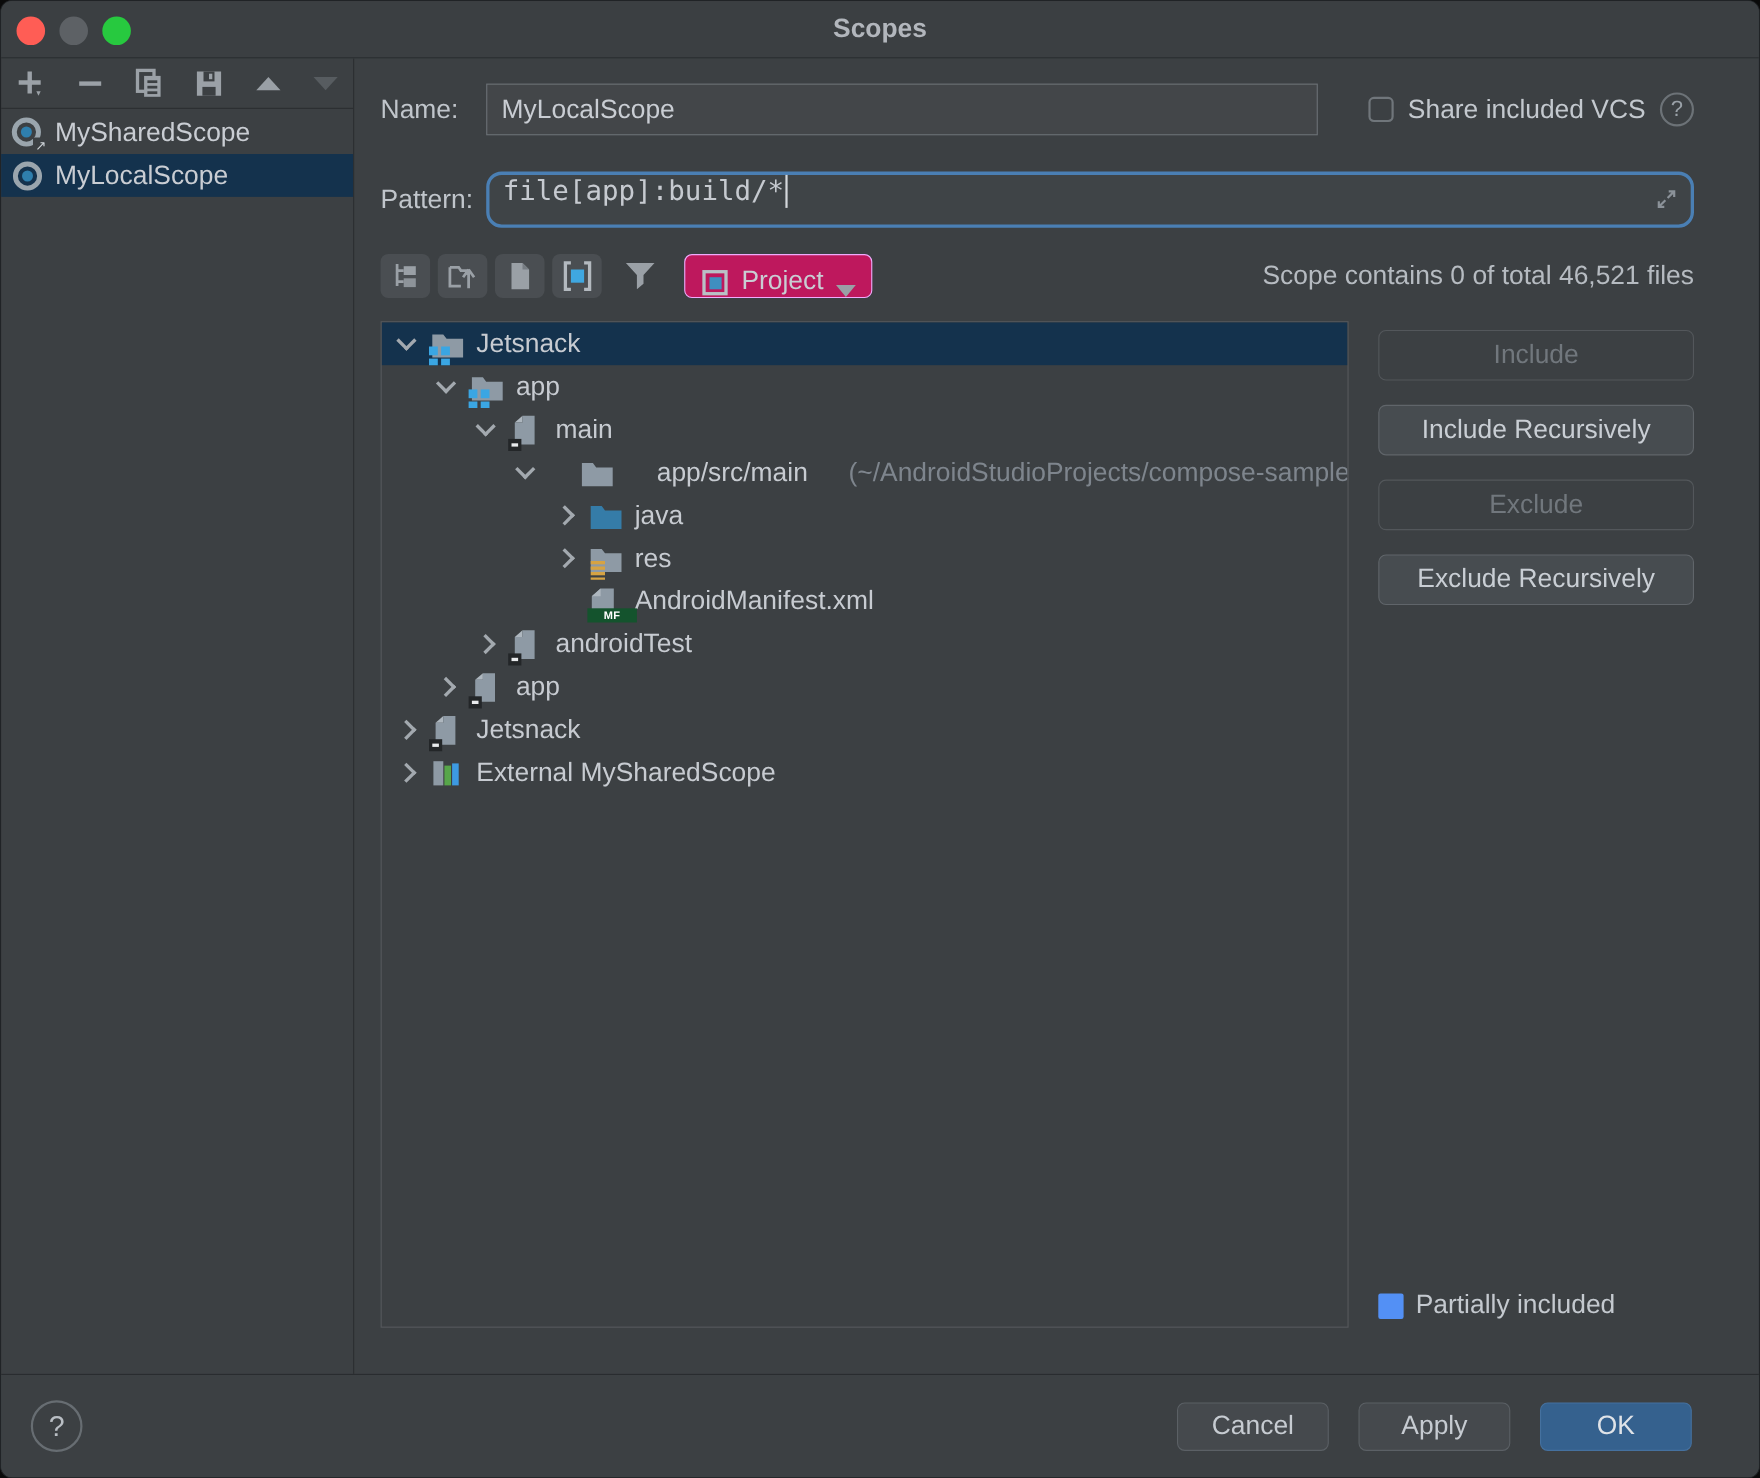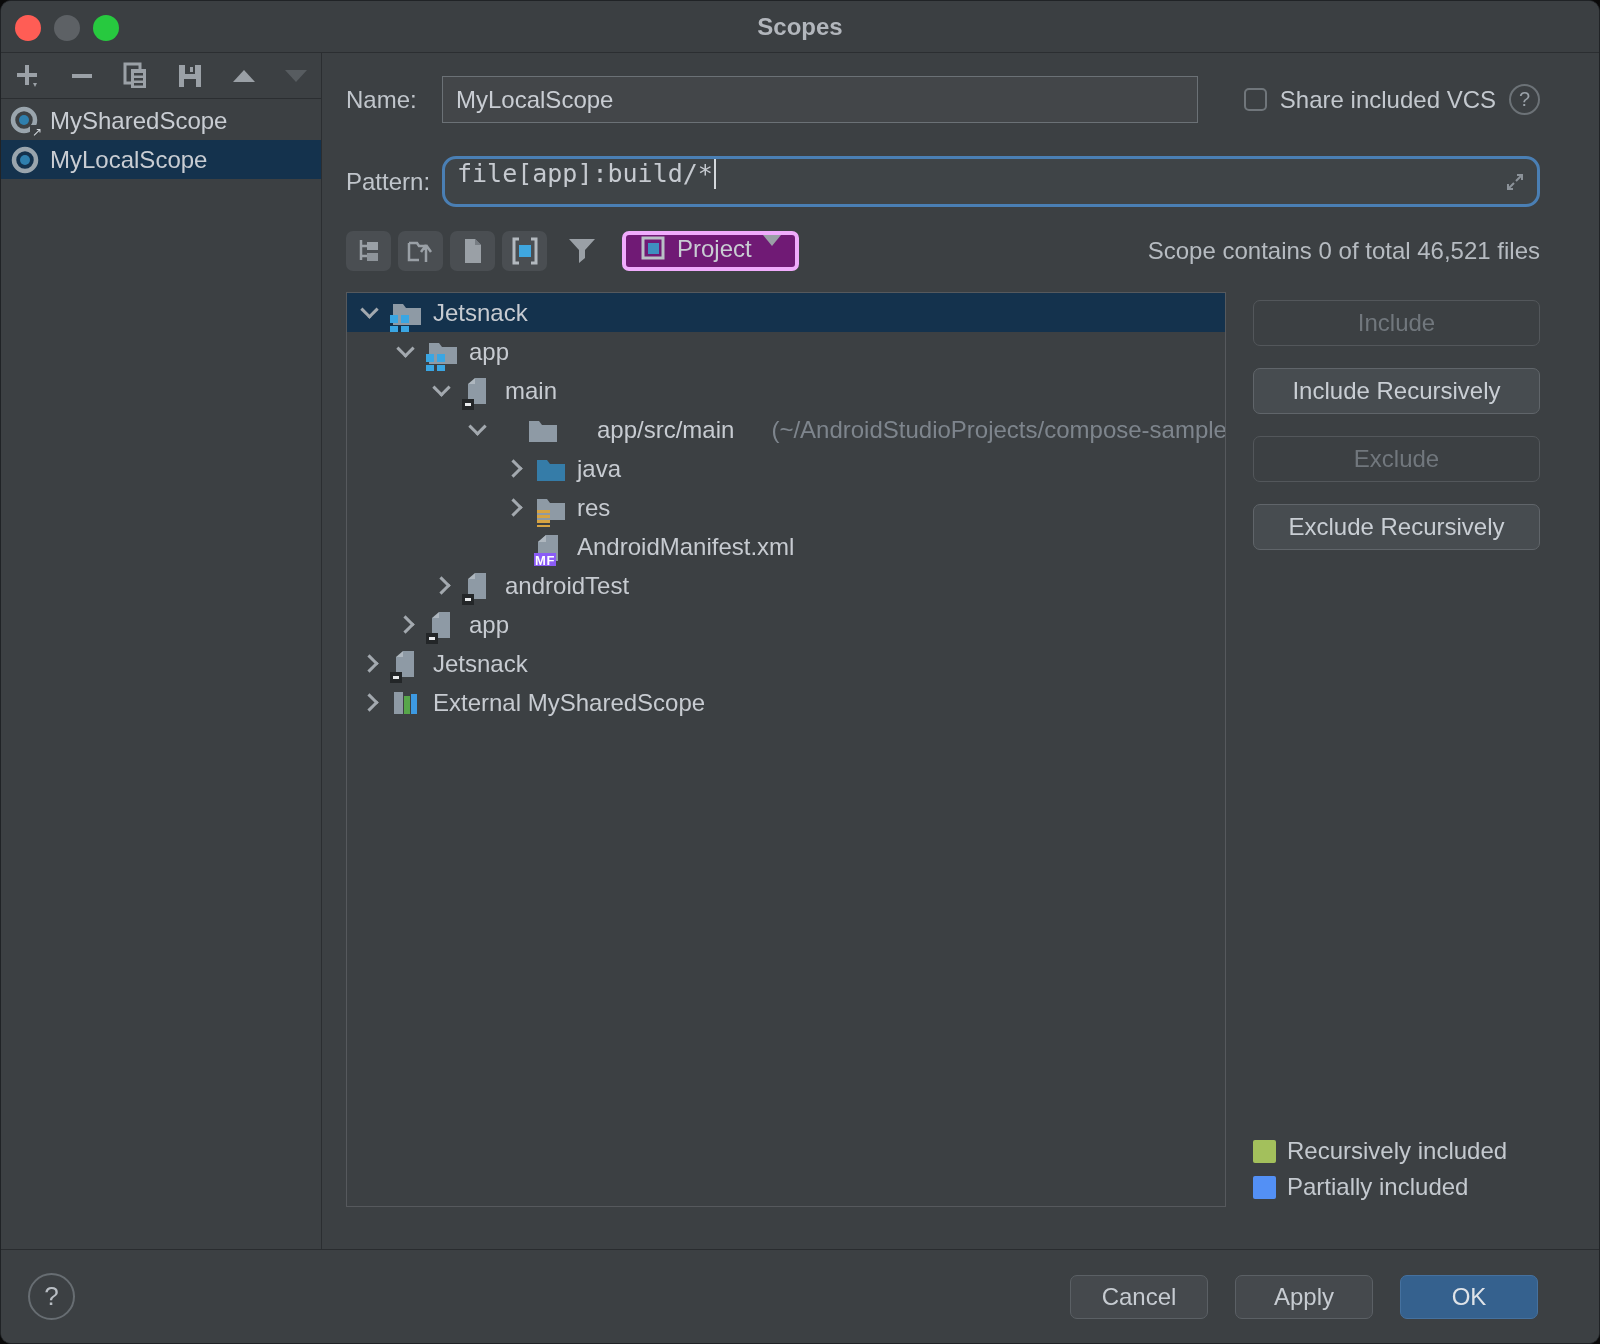--- a/index.html
+++ b/index.html
@@ -38,21 +38,21 @@
   .row-pattern { margin-bottom:23px; height:51px; }
   .pattern-box { flex:1; height:51px; border:3px solid #4a7fb4; border-radius:14px; background:#3f4447; display:flex; align-items:flex-start; padding:0 12px; position:relative; }
   .pattern-text { font-family:"DejaVu Sans Mono", monospace; font-size:25px; color:#c6cad0; white-space:pre; }
   .caret { width:2px; height:30px; background:#d4d8dc; margin-left:1px; }
   .expander { position:absolute; right:10px; bottom:6px; }
 
   
   .row-tools { margin-bottom:20px; height:42px; }
   .tbtn { width:45px; height:40px; border-radius:7px; background:#4a4e52; display:flex; align-items:center; justify-content:center; margin-right:7px; }
   .funnel { margin-left:12px; display:flex; align-items:center; }
-  .projbtn { margin-left:24px; height:40px; border:4px solid #f0abfc; border-radius:7px; background:#701a75; display:flex; align-items:flex-start; padding:0 14px; gap:11px; }
+  .projbtn { margin-left:24px; height:40px; border:1px solid #f0abfc; border-radius:7px; background:#be185d; display:flex; align-items:flex-end; padding:0 14px; gap:11px; }
   .projbtn .plabel { font-size:24px; color:#c9cdd3; }
   .dropcaret { width:0; height:0; border-left:9px solid transparent; border-right:9px solid transparent; border-top:11px solid #9aa0a6; }
   .status { margin-left:auto; font-size:24px; color:#b6bbc1; }
 
   
   .row-content { flex:1; display:flex; min-height:0; }
   .treepanel { width:880px; flex:none; border:1px solid #56595d; overflow:hidden; }
   .trow { height:39px; display:flex; align-items:center; font-size:24px; color:#c7cbd1; white-space:nowrap; overflow:hidden; }
   .trow.selected { background:#14324d; }
   .chev { width:13px; height:13px; border-right:3px solid #a3a9af; border-bottom:3px solid #a3a9af; margin-right:16px; flex:none; }
@@ -81,21 +81,21 @@
   .fbtns { margin-left:auto; display:flex; gap:27px; }
   .fbtn { height:44px; border-radius:7px; font-size:24px; padding:0 30px; min-width:138px; display:flex; align-items:center; justify-content:center; font-family:"Liberation Sans", sans-serif; }
   .fbtn.plain { background:#45494d; border:1px solid #5b6065; color:#c6cbd1; }
   .fbtn.primary { background:#35618e; border:1px solid #45719f; color:#dfe3e8; }
 
   
   .blue-grid { position:absolute; left:-2px; bottom:-4px; width:19px; height:19px; display:grid; grid-template-columns:8px 8px; grid-template-rows:8px 8px; gap:3px; }
   .blue-grid span { background:#3aa6e3; }
   .res-stripes { position:absolute; left:1px; bottom:-3px; display:flex; flex-direction:column; gap:2px; }
   .res-stripes span { width:13px; height:3px; background:#d6a343; }
-  .mf-badge { position:absolute; left:-2px; bottom:-4px; width:22px; height:15px; background:#8b5cf6; color:#fff; font-size:13px; font-weight:bold; display:flex; align-items:center; justify-content:center; letter-spacing:0.5px; }
+  .mf-badge { position:absolute; left:-2px; bottom:-4px; width:45px; height:15px; background:#14532d; color:#fff; font-size:10px; font-weight:bold; display:flex; align-items:center; justify-content:center; letter-spacing:0.5px; }
   .mod-badge { position:absolute; left:-2px; bottom:-3px; width:12px; height:12px; background:#232628; display:flex; align-items:center; justify-content:center; }
   .mod-badge i { display:block; width:6px; height:3px; background:#e8eaec; }
   .shared-badge { position:absolute; right:-3px; bottom:-2px; width:14px; height:14px; background:#3c4043; display:flex; align-items:center; justify-content:center; color:#cfd4d9; font-size:12px; line-height:1; }
 </style>
 </head>
 <body>
 
 <div class="dialog">
 
   <div class="titlebar">
@@ -397,24 +397,20 @@
         </div>
 
         <div class="rightcol">
           <div class="abtn first disabled">Include</div>
           <div class="abtn enabled">Include Recursively</div>
           <div class="abtn disabled">Exclude</div>
           <div class="abtn enabled">Exclude Recursively</div>
 
           <div class="legend">
             <div class="lrow">
-              <span class="lsq green"></span>
-              <span class="ltext">Recursively included</span>
-            </div>
-            <div class="lrow">
               <span class="lsq blue"></span>
               <span class="ltext">Partially included</span>
             </div>
           </div>
         </div>
       </div>
 
     </div>
   </div>
 

